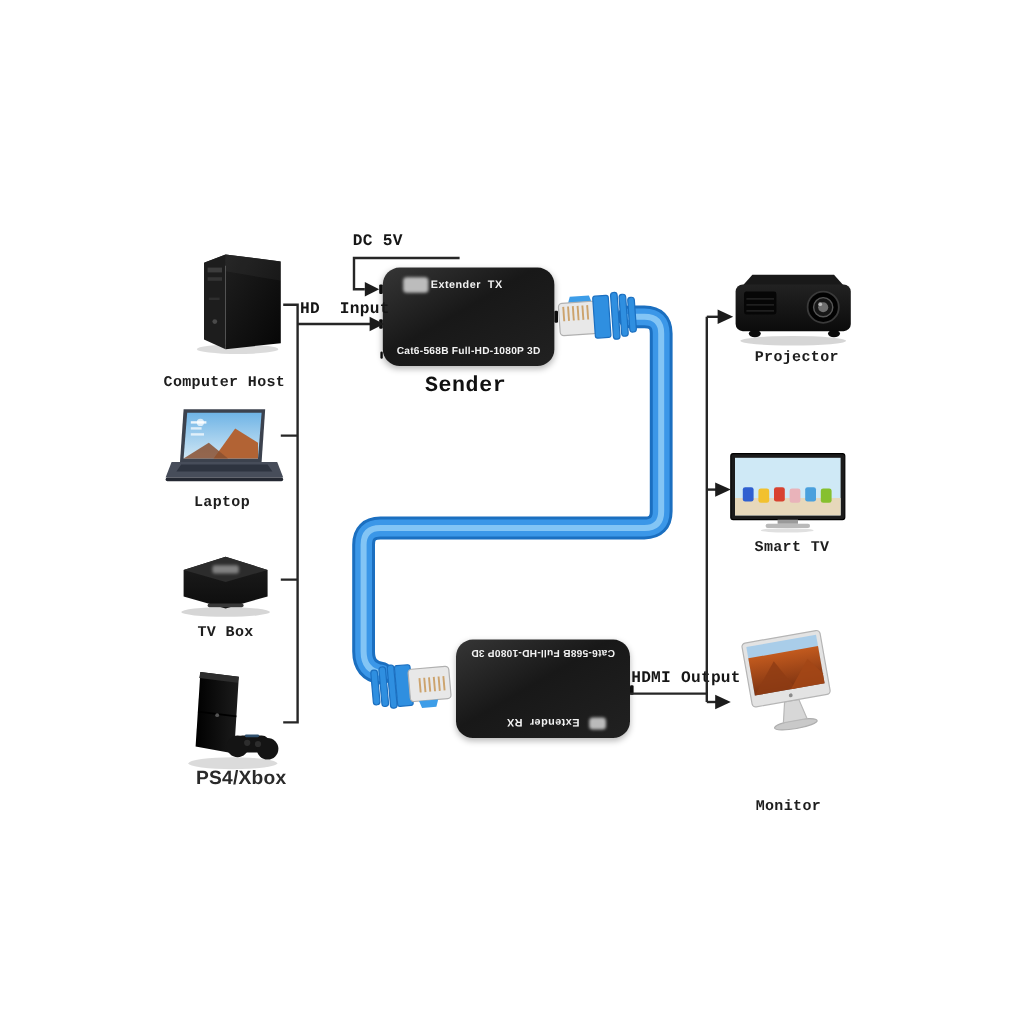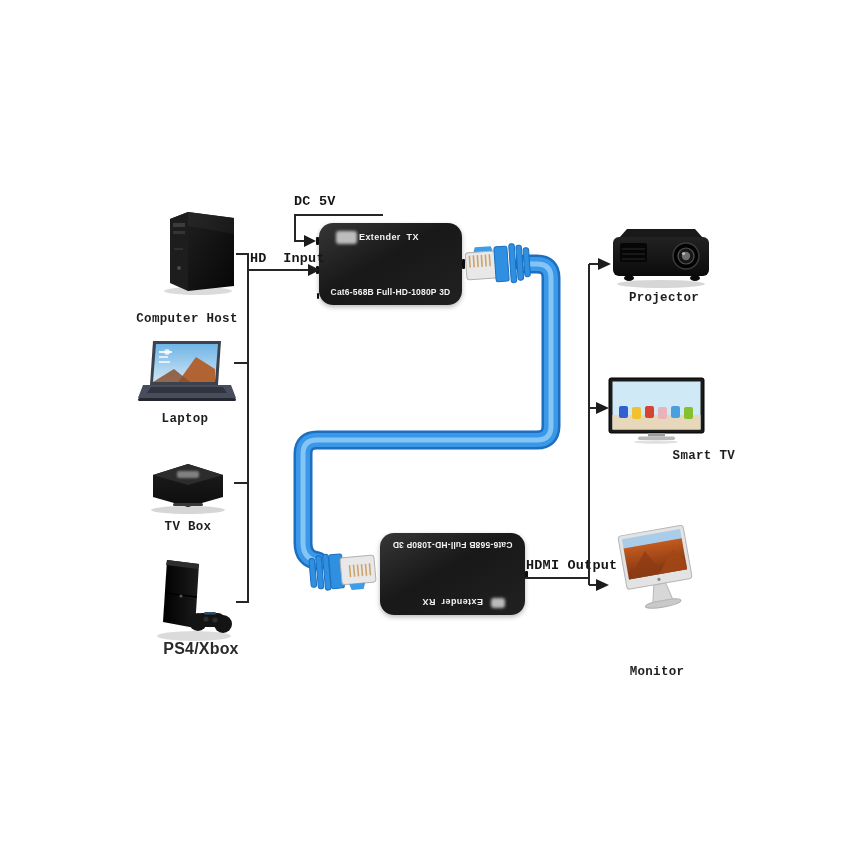--- a/index.html
+++ b/index.html
@@ -187,23 +187,24 @@
     <span class="smudge" style="right:20px;bottom:7px;width:14px;height:10px;"></span>
     <span class="nub" style="right:-3px;top:38px;width:3px;height:8px;"></span>
   </div>
 
   <div class="lbl dev-lbl" style="left:112px;top:280px;margin-top:32px;">Computer Host</div>
   <div class="lbl dev-lbl" style="left:110px;top:412px;">Laptop</div>
   <div class="lbl dev-lbl" style="left:113px;top:520px;">TV Box</div>
   <div class="abs sans-lbl" style="left:126px;top:640px;width:150px;text-align:center;">PS4/Xbox</div>
 
   <div class="lbl dev-lbl" style="left:589px;top:291px;">Projector</div>
-  <div class="lbl dev-lbl" style="left:585px;top:449px;text-align:right;">Smart TV</div>
+  <div class="lbl dev-lbl" style="left:585px;top:449px;">Smart TV</div>
   <div class="lbl dev-lbl" style="left:582px;top:626px;margin-top:39px;">Monitor</div>
 
+  <div class="lbl cap-lbl" style="left:313px;top:312px;">Sender</div>
 
   <div class="lbl wire-lbl" style="left:294px;top:194px;">DC 5V</div>
   <div class="lbl wire-lbl" style="left:250px;top:251px;text-align:center;">HD  Input</div>
   <div class="lbl wire-lbl" style="left:526px;top:558px;">HDMI Output</div>
 
   <svg id="overlay" width="860" height="860" viewBox="0 0 860 860">
 
     <path d="M236,254 H248 V602 H236 M248,363 H234 M248,483 H234" fill="none" stroke="#262626" stroke-width="2"></path>
 
     <g>

